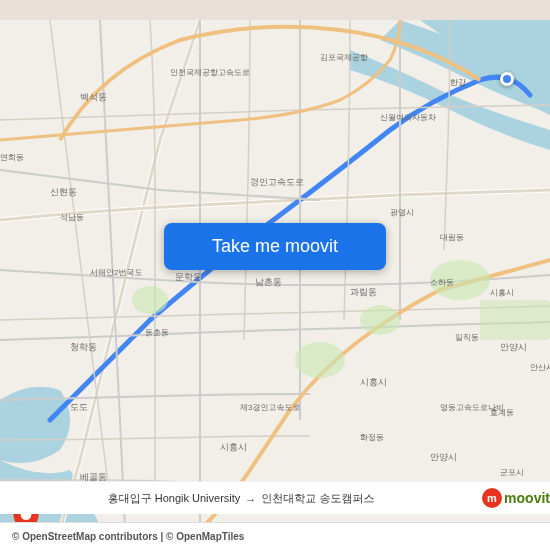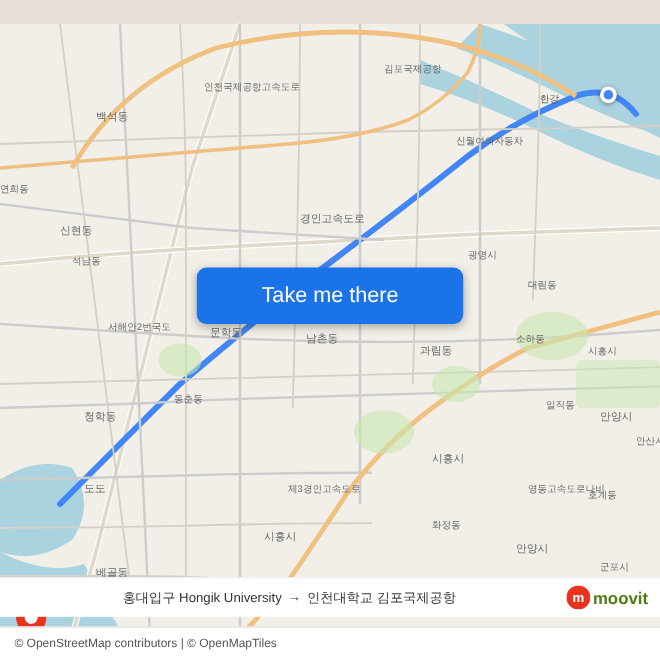--- a/index.html
+++ b/index.html
@@ -55,20 +55,21 @@
       bottom: 0;
       left: 0;
       width: 100%;
       background: white;
       padding: 8px 12px;
       display: flex;
       align-items: center;
       justify-content: space-between;
       z-index: 20;
       border-top: 1px solid #ddd;
+      font-weight: bold;
     }
 
     #attribution {
       font-size: 10px;
       color: #555;
     }
 
     #route-info {
       display: flex;
       align-items: center;
@@ -212,31 +213,31 @@
     <text x="530" y="350" font-size="8" fill="#666" font-family="sans-serif">안산시</text>
   </svg>
 
   <div id="origin-dot"></div>
 
   <svg id="dest-pin" viewBox="0 0 28 40" xmlns="http://www.w3.org/2000/svg">
     <path d="M14,0 C6.3,0 0,6.3 0,14 C0,24.5 14,40 14,40 C14,40 28,24.5 28,14 C28,6.3 21.7,0 14,0 Z" fill="#e8331f"></path>
     <circle cx="14" cy="14" r="6" fill="white"></circle>
   </svg>
 
-  <button id="take-me-there-btn">Take me there</button>
+  <button id="take-me-there-btn">Take me moovit</button>
 
   <div id="bottom-bar">
     <span id="attribution">© OpenStreetMap contributors | © OpenMapTiles</span>
   </div>
 
-  <div style="position:absolute; bottom:36px; left:0; width:100%; background:white; padding:6px 10px; display:flex; align-items:center; justify-content:space-between; z-index:20; border-top:1px solid #eee;">
+  <div style="position:absolute; bottom:36px; left:0; width:100%; background:white; padding:6px 0; display:flex; align-items:center; justify-content:space-between; z-index:20; border-top:1px solid #eee;">
     <div id="route-info" style="display:flex; align-items:center; gap:5px; font-size:11px; color:#333; flex:1;">
       <span>홍대입구 Hongik University</span>
       <span>→</span>
-      <span>인천대학교 김포국제공항</span>
+      <span>인천대학교 송도캠퍼스</span>
     </div>
     <div id="moovit-logo" style="display:flex; align-items:center; gap:2px;">
 
       <svg width="20" height="20" viewBox="0 0 20 20" xmlns="http://www.w3.org/2000/svg">
         <circle cx="10" cy="10" r="10" fill="#e8331f"></circle>
         <text x="10" y="14" text-anchor="middle" font-size="11" font-weight="bold" fill="white" font-family="sans-serif">m</text>
       </svg>
       <span id="moovit-text">moovit</span>
     </div>
   </div>

